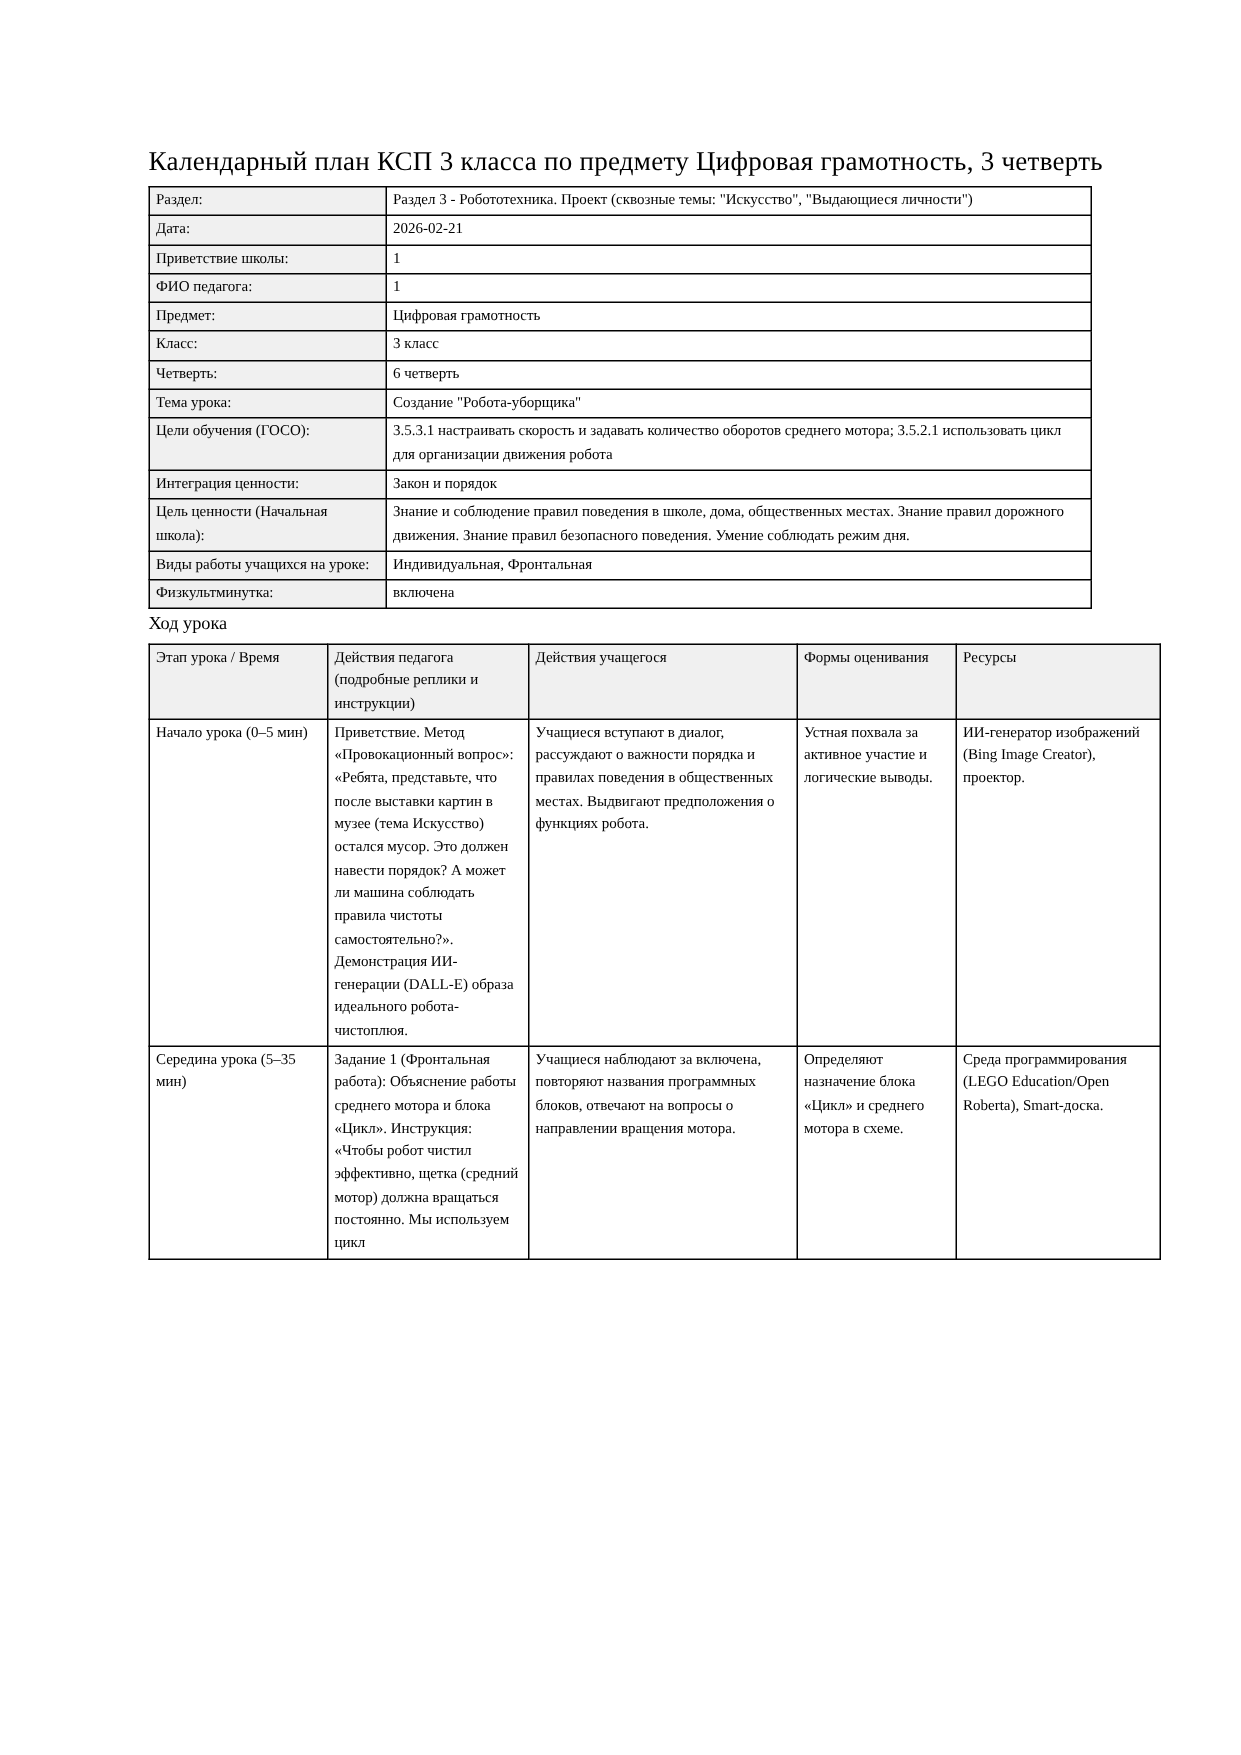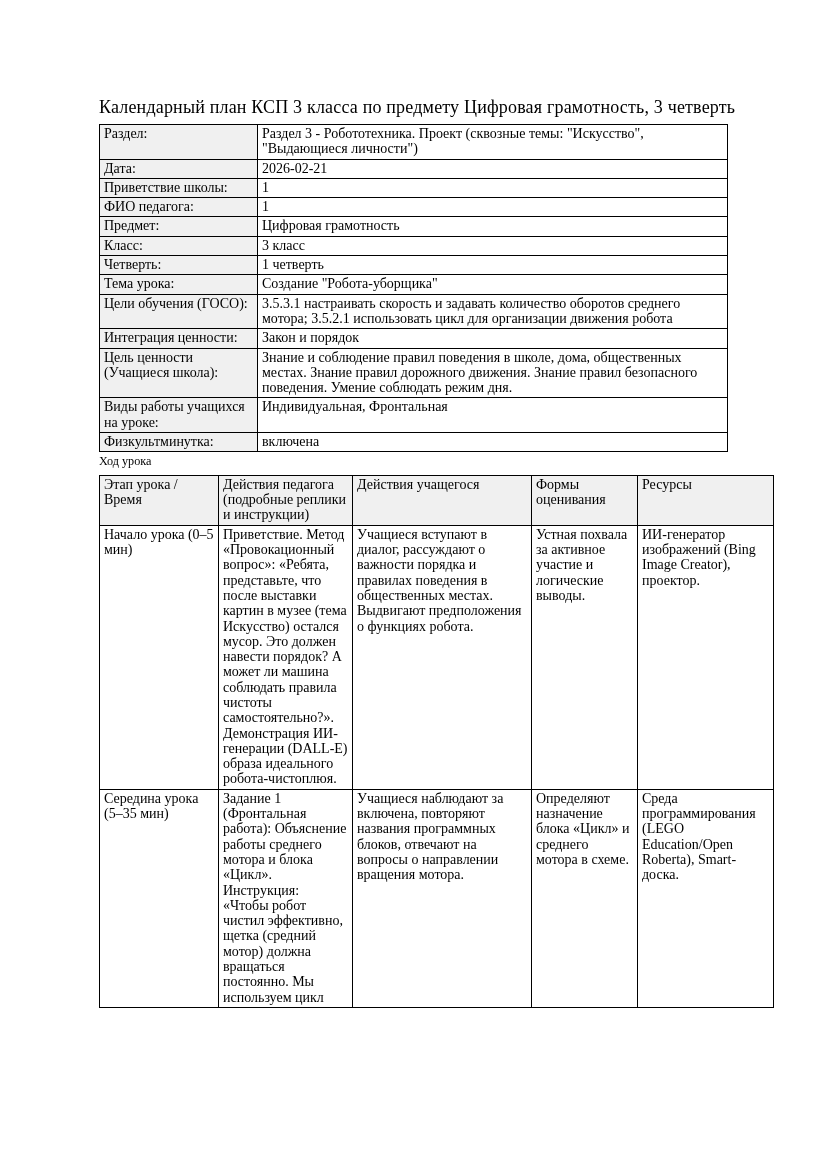--- a/index.html
+++ b/index.html
@@ -34,21 +34,21 @@
     font-size: 18px;
     line-height: 16px;
     margin: 0 0 9px 0;
     white-space: nowrap;
     letter-spacing: 0.01em;
   }
   table.kv, table.flow {
     border-collapse: collapse;
     table-layout: fixed;
     width: 629px;
-    font-size: 14px;
+    font-size: 10px;
     line-height: 15.3px;
   }
   table.kv td, table.flow td, table.flow th {
     border: 1px solid #000000;
     padding: 1px 4px 2px 4px;
     vertical-align: top;
     text-align: left;
     font-weight: normal;
     word-wrap: break-word;
     overflow-wrap: break-word;
@@ -109,36 +109,36 @@
         <tr>
           <td class="label">Предмет:</td>
           <td class="value">Цифровая грамотность</td>
         </tr>
         <tr>
           <td class="label">Класс:</td>
           <td class="value">3 класс</td>
         </tr>
         <tr>
           <td class="label">Четверть:</td>
-          <td class="value">1 четверть</td>
+          <td class="value">6 четверть</td>
         </tr>
         <tr>
           <td class="label">Тема урока:</td>
           <td class="value">Создание "Робота-уборщика"</td>
         </tr>
         <tr>
           <td class="label">Цели обучения (ГОСО):</td>
           <td class="value">3.5.3.1 настраивать скорость и задавать количество оборотов среднего мотора; 3.5.2.1 использовать цикл для организации движения робота</td>
         </tr>
         <tr>
           <td class="label">Интеграция ценности:</td>
           <td class="value">Закон и порядок</td>
         </tr>
         <tr>
-          <td class="label">Цель ценности (Учащиеся школа):</td>
+          <td class="label">Цель ценности (Начальная школа):</td>
           <td class="value">Знание и соблюдение правил поведения в школе, дома, общественных местах. Знание правил дорожного движения. Знание правил безопасного поведения. Умение соблюдать режим дня.</td>
         </tr>
         <tr>
           <td class="label">Виды работы учащихся на уроке:</td>
           <td class="value">Индивидуальная, Фронтальная</td>
         </tr>
         <tr>
           <td class="label">Физкультминутка:</td>
           <td class="value">включена</td>
         </tr>

